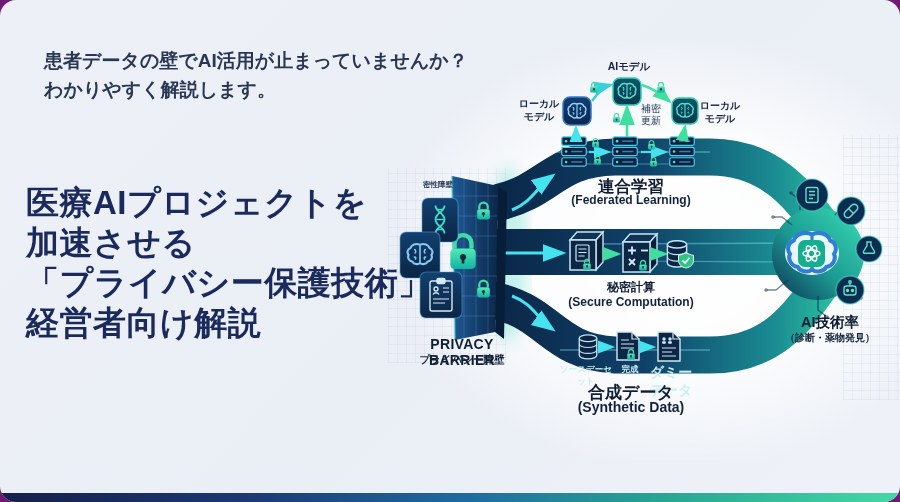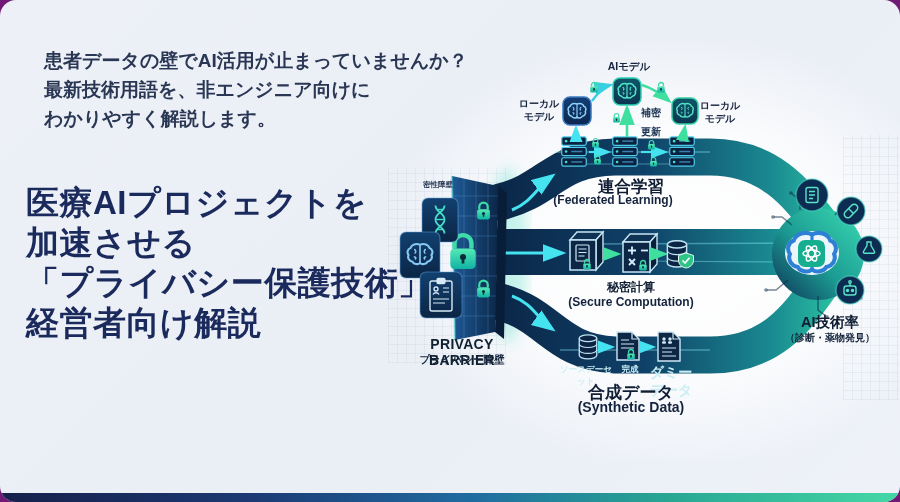--- a/index.html
+++ b/index.html
@@ -25,21 +25,20 @@
 <body>
 
 <div class="canvas">
   <div class="card">
     <div class="glow"></div>
     <div class="gridpatch" style="left:388px;top:168px;width:118px;height:195px;"></div>
     <div class="gridpatch" style="left:843px;top:135px;width:56px;height:265px;"></div>
 
     <div class="intro">
       <div>患者データの壁でAI活用が止まっていませんか？</div>
-      <div>最新技術用語を、非エンジニア向けに</div>
       <div>わかりやすく解説します。</div>
     </div>
 
     <div class="title">
       <div>医療AIプロジェクトを</div>
       <div>加速させる</div>
       <div>「プライバシー保護技術」</div>
       <div>経営者向け解説</div>
     </div>
 
@@ -348,24 +347,24 @@
 
     <div class="lbl" style="left:416px;top:180px;width:44px;font-size:7.5px;font-weight:700;color:#2b3b58;">密性障壁</div>
     <div class="lbl" style="left:406px;top:336px;width:112px;font-size:14px;font-weight:800;letter-spacing:.3px;color:#0f2030;">PRIVACY BARRIER</div>
     <div class="lbl" style="left:406px;top:353px;width:112px;font-size:10.5px;font-weight:700;color:#16243c;">プライバシー障壁</div>
 
     <div class="lbl" style="left:601px;top:60px;width:56px;font-size:10.5px;font-weight:700;color:#162440;">AIモデル</div>
     <div class="lbl prel" style="left:516px;top:98px;width:46px;font-size:10px;line-height:12.5px;font-weight:700;color:#162440;">ローカル
 モデル</div>
     <div class="lbl prel" style="left:697px;top:100px;width:46px;font-size:10px;line-height:12.5px;font-weight:700;color:#162440;">ローカル
 モデル</div>
-    <div class="lbl prel" style="left:633px;top:103px;width:36px;font-size:10px;line-height:19px;font-weight:700;color:#16304f;">補密
+    <div class="lbl prel" style="left:633px;top:103px;width:36px;font-size:10px;line-height:12px;font-weight:400;color:#16304f;">補密
 更新</div>
     <div class="lbl" style="left:566px;top:176px;width:130px;font-size:16.5px;font-weight:800;">連合学習</div>
-    <div class="lbl" style="left:528px;top:193px;width:170px;font-size:12px;font-weight:700;color:#14233d;text-align:center;">(Federated Learning)</div>
+    <div class="lbl" style="left:546px;top:193px;width:170px;font-size:12px;font-weight:700;color:#14233d;text-align:center;">(Federated Learning)</div>
 
     <div class="lbl" style="left:566px;top:279px;width:130px;font-size:12px;font-weight:700;">秘密計算</div>
     <div class="lbl" style="left:541px;top:295px;width:180px;font-size:12px;font-weight:700;color:#14233d;">(Secure Computation)</div>
 
     <div class="lbl" style="left:556px;top:364px;width:60px;font-size:8.5px;font-weight:700;color:#cbeef5;">ソースデーセット</div>
     <div class="lbl" style="left:613px;top:364px;width:34px;font-size:8.5px;font-weight:700;color:#cbeef5;">完成</div>
     <div class="lbl" style="left:643px;top:364px;width:56px;font-size:14px;font-weight:700;color:#cbeef5;">ダミーデータ</div>
     <div class="lbl" style="left:561px;top:381px;width:140px;font-size:17px;font-weight:800;">合成データ</div>
     <div class="lbl" style="left:556px;top:399px;width:150px;font-size:14px;font-weight:700;color:#14233d;">(Synthetic Data)</div>
 

